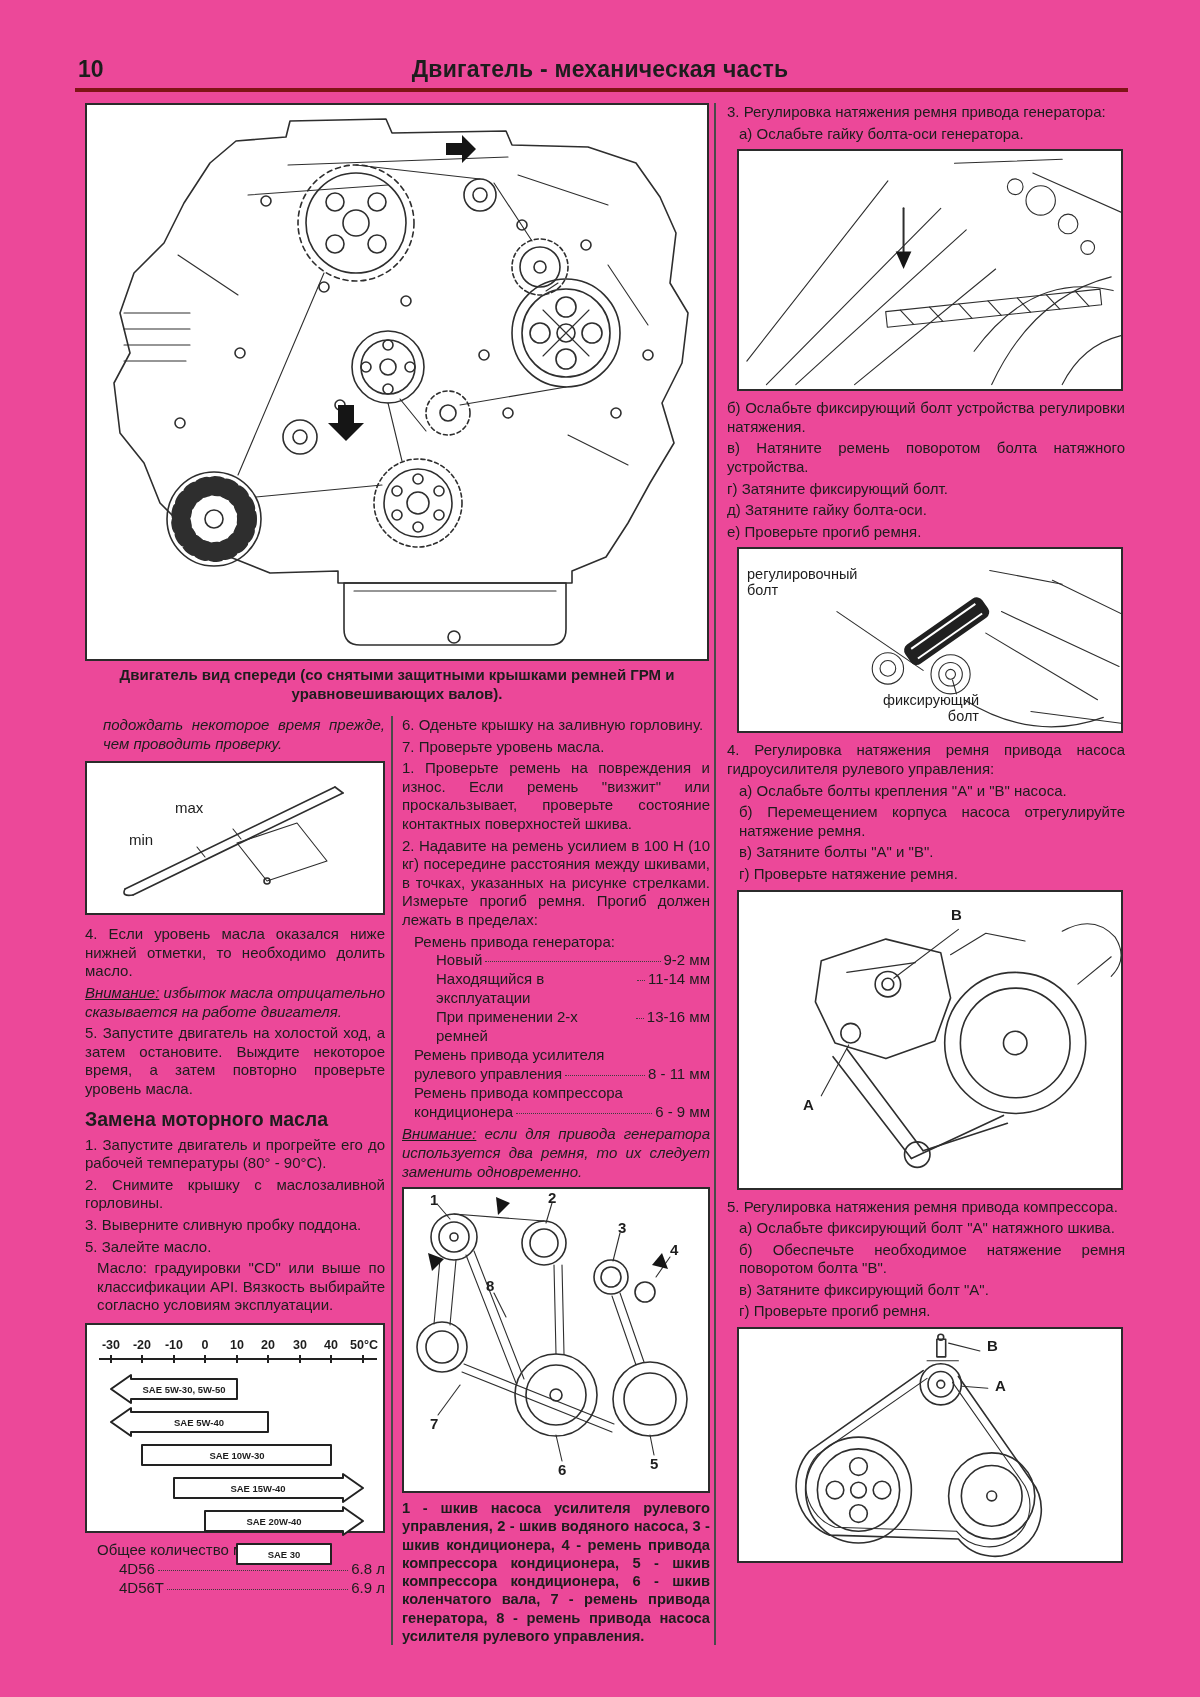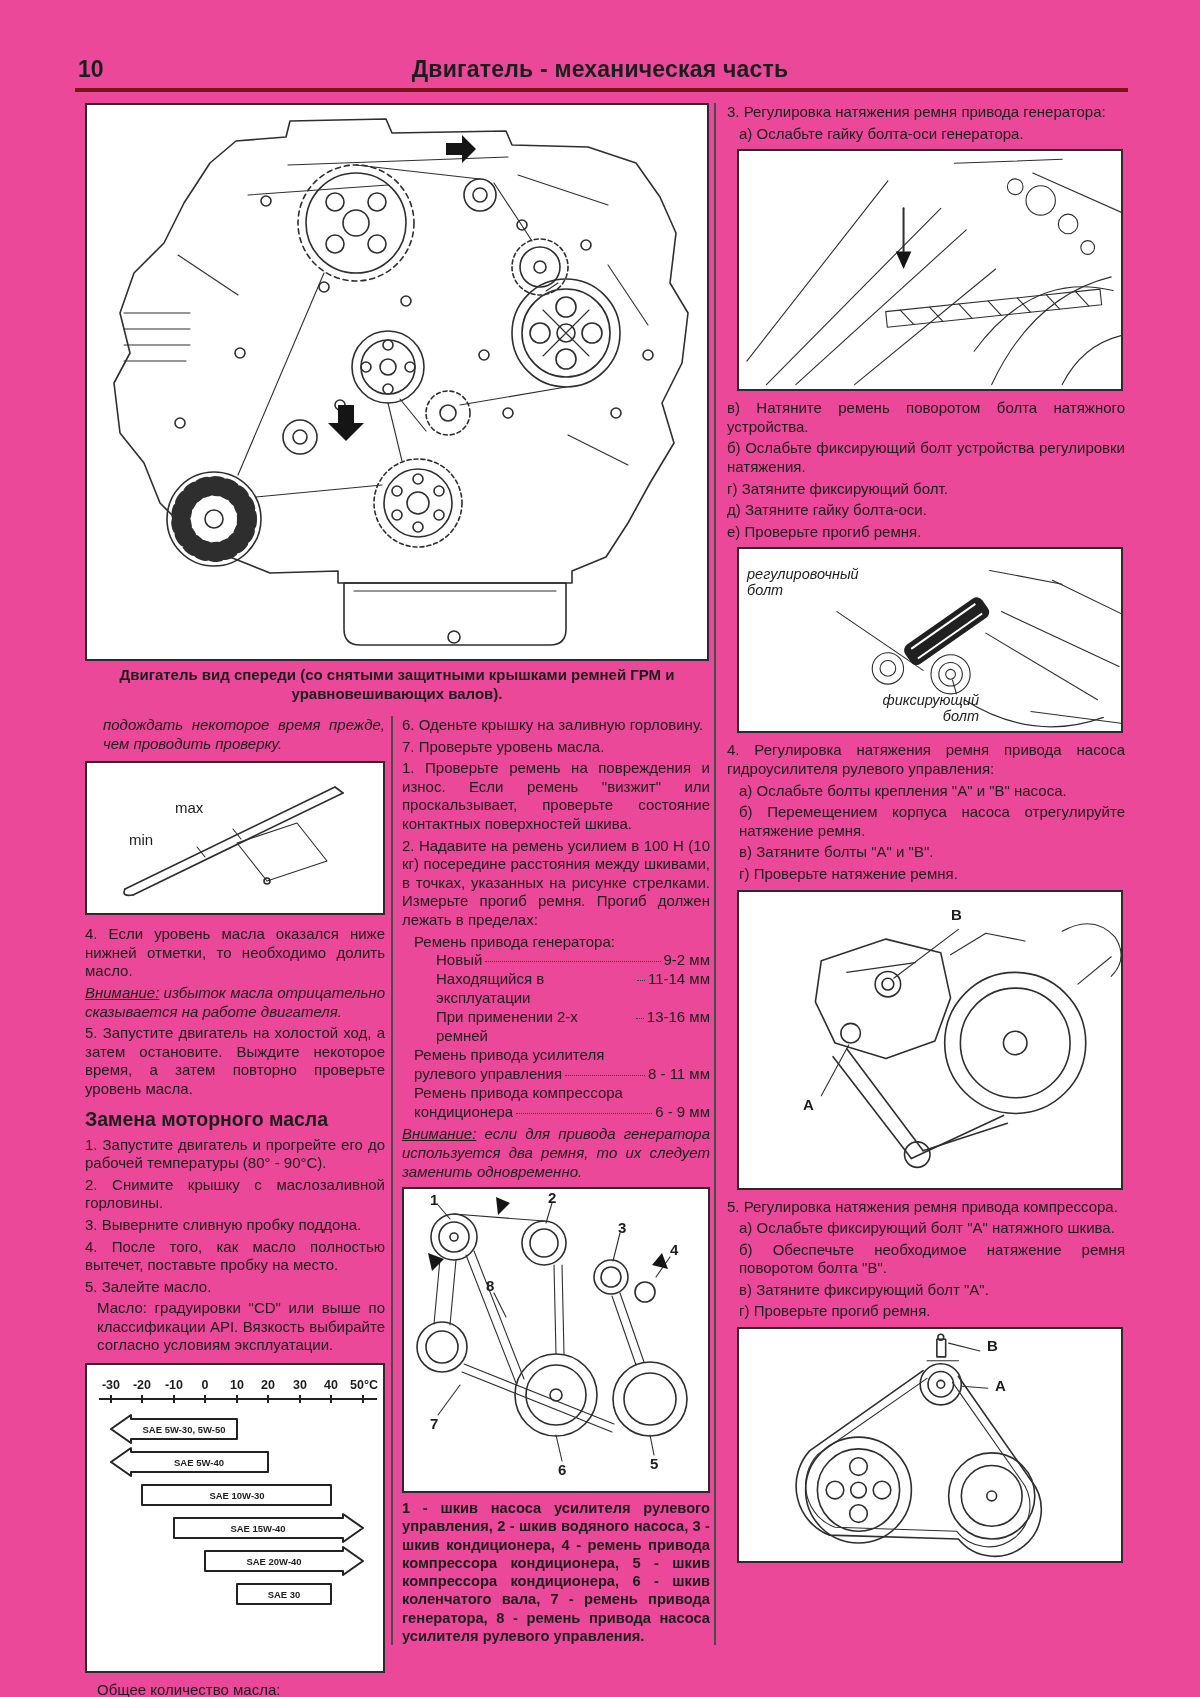--- a/index.html
+++ b/index.html
@@ -32,21 +32,21 @@
   #col-right{left:727px;top:103px;width:398px;}
   .engine-cap{position:absolute;left:85px;top:666px;width:624px;
               font-size:15px;font-weight:bold;line-height:1.25;text-align:center;}
   
   .srow{display:flex;align-items:baseline;font-size:15px;line-height:1.26;}
   .srow.i1{padding-left:12px;}
   .srow.i2{padding-left:34px;}
   .ld{flex:1;border-bottom:1.5px dotted #3c3c3c;margin:0 3px;transform:translateY(-3px);min-width:8px;}
   .sv{white-space:nowrap;}
   
-  .flabel{position:absolute;font-size:14.5px;line-height:1.1;font-style:italic;}
+  .flabel{position:absolute;font-size:14.5px;line-height:1.1;}
   .callout{position:absolute;font-size:15px;font-weight:bold;}
   .rfig{margin:6px 0 8px 10px;}
   .mfig{margin:6px 0 6px 0;}
   .cap{font-size:14.7px;font-weight:bold;text-align:justify;line-height:1.24;margin-top:6px;}
   .vlabel{position:absolute;font-size:15px;}
 </style>
 </head>
 <body>
 
 <div class="page">
@@ -188,25 +188,24 @@
     </div>
 
     <p>4. Если уровень масла оказался ниже нижней отметки, то необходимо долить масло.</p>
     <p class="it"><span class="ul">Внимание:</span><span> избыток масла отрицательно сказывается на работе двигателя.</span></p>
     <p>5. Запустите двигатель на холостой ход, а затем остановите. Выждите некоторое время, а затем повторно проверьте уровень масла.</p>
 
     <h2>Замена моторного масла</h2>
     <p>1. Запустите двигатель и прогрейте его до рабочей температуры (80° - 90°С).</p>
     <p>2. Снимите крышку с маслозаливной горловины.</p>
     <p>3. Выверните сливную пробку поддона.</p>
-    <p>4. После того, как масло полностью вытечет, поставьте пробку на место.</p>
     <p>5. Залейте масло.</p>
     <p class="ind2">Масло: градуировки "CD" или выше по классификации API. Вязкость выбирайте согласно условиям эксплуатации.</p>
 
-    <div class="fig" style="width:300px;height:310px;margin:8px 0 8px;">
+    <div class="fig" style="width:300px;height:210px;margin:8px 0 8px;">
       <svg width="296" height="254" viewBox="0 0 296 254">
         <g font-family="Liberation Sans, sans-serif" font-size="12.5" font-weight="bold" fill="#1d1d1d" text-anchor="middle">
           <text x="24" y="24">-30</text>
           <text x="55" y="24">-20</text>
           <text x="87" y="24">-10</text>
           <text x="118" y="24">0</text>
           <text x="150" y="24">10</text>
           <text x="181" y="24">20</text>
           <text x="213" y="24">30</text>
           <text x="244" y="24">40</text>
@@ -381,22 +380,22 @@
           <g transform="rotate(-6 260 158)">
             <rect x="150" y="150" width="220" height="16"></rect>
             <path d="M165,150 L177,166 M195,150 L207,166 M225,150 L237,166 M255,150 L267,166 M285,150 L297,166 M315,150 L327,166 M345,150 L357,166"></path>
           </g>
           <path d="M168,56 L168,100" stroke-width="2"></path>
         </g>
         <polygon class="blk" points="160,100 176,100 168,118"></polygon>
       </svg>
     </div>
 
+    <p>б) Ослабьте фиксирующий болт устройства регулировки натяжения.</p>
     <p>в) Натяните ремень поворотом болта натяжного устройства.</p>
-    <p>б) Ослабьте фиксирующий болт устройства регулировки натяжения.</p>
     <p>г) Затяните фиксирующий болт.</p>
     <p>д) Затяните гайку болта-оси.</p>
     <p>е) Проверьте прогиб ремня.</p>
 
     <div class="fig rfig" style="width:386px;height:186px;">
       <svg width="382" height="182" viewBox="0 0 390 182">
         <g class="art thin">
           <path d="M252,84 L366,152"></path>
             <path d="M268,62 L388,118"></path>
             <path d="M298,164 L390,176"></path>

